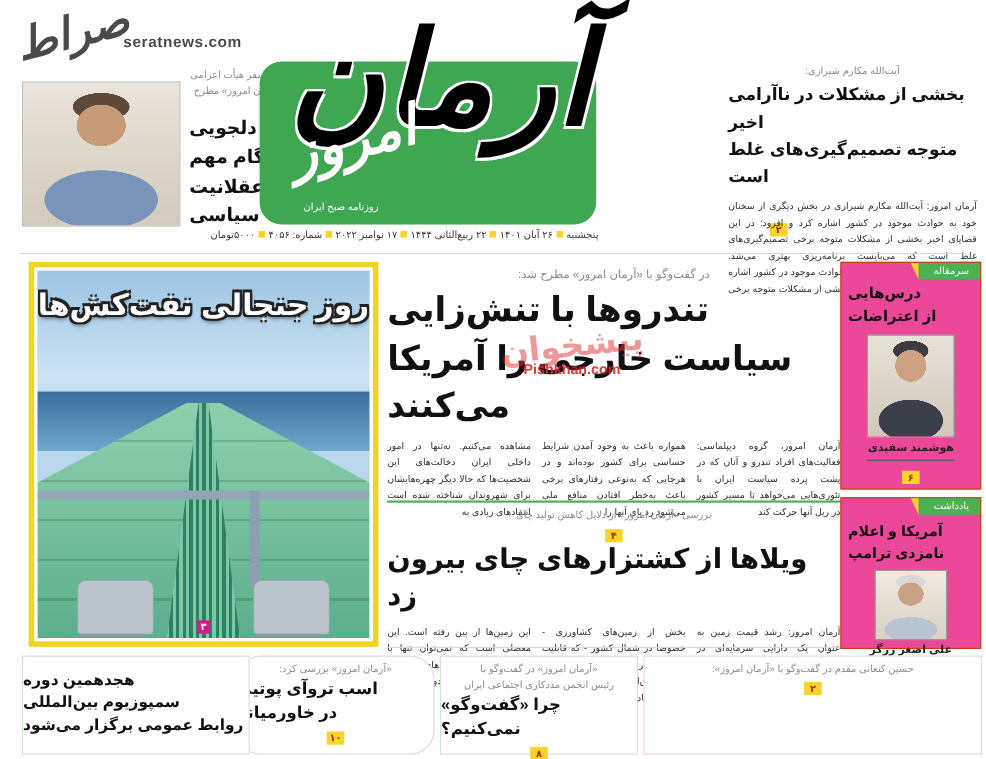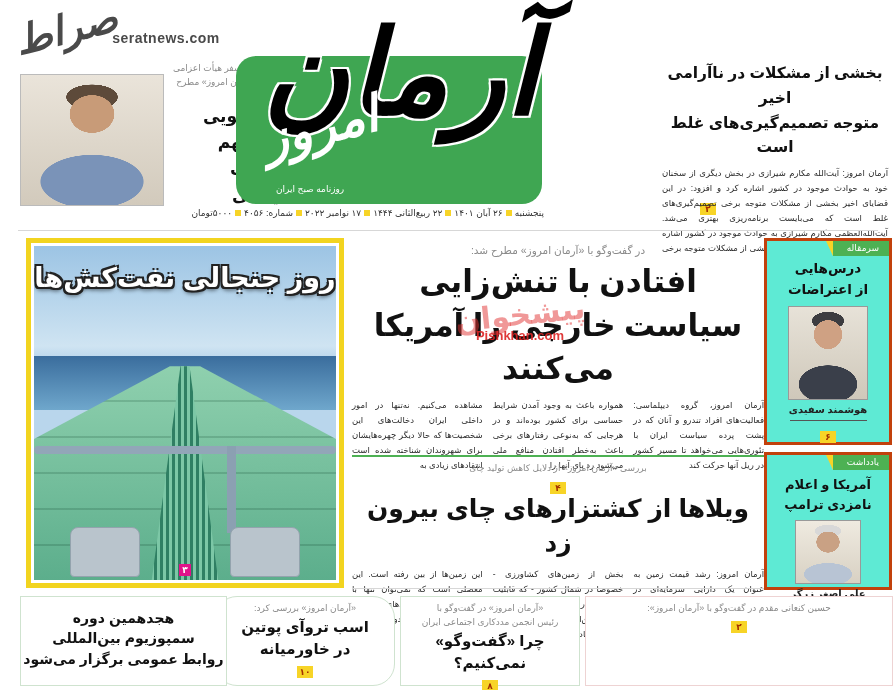--- a/index.html
+++ b/index.html
@@ -4,21 +4,21 @@
 <style>
   html,body{margin:0;padding:0;}
   body{
     width:896px;height:690px;position:relative;overflow:hidden;
     background:#ffffff;
     font-family:"Liberation Sans","DejaVu Sans",sans-serif;
     direction:rtl;color:#1a1a1a;
   }
   .abs{position:absolute;}
   .kicker{color:#8a8a8a;font-size:9px;line-height:1.55;text-align:center;}
-  .headline{font-weight:bold;color:#111;text-align:center;}
+  .headline{font-weight:bold;color:#111;text-align:left;}
   .bodytext{font-size:8.5px;line-height:1.75;color:#2b2b2b;text-align:justify;}
   .marker{
     display:inline-block;background:#f7d427;color:#a33000;
     font-size:9px;font-weight:bold;line-height:12px;min-width:12px;
     text-align:center;padding:0 2px;
   }
   .rule{background:#d7d7d7;height:1px;}
   .green-rule{background:#4db153;height:2px;}
 
   
@@ -84,21 +84,21 @@
   .pish-fa{font-size:30px;font-weight:bold;color:rgba(225,50,50,.5);transform:rotate(-6deg);display:block;line-height:1;}
   .pish-en{font-size:13px;font-weight:bold;color:rgba(220,35,35,.9);display:block;margin-top:-2px;}
 
   
   .tea{top:462px;left:352px;width:412px;}
   .tea .headline{font-size:25px;line-height:1.35;margin-top:16px;}
   .tea-rule{top:588px;left:352px;width:412px;}
 
   
   .sidebar{top:238px;left:initial;right:4px;width:128px;height:352px;display:flex;flex-direction:column;gap:7px;}
-  .side-box{border:3px solid #c2410c;background:#5eead4;position:relative;padding:4px 6px 6px;box-sizing:border-box;text-align:center;}
+  .side-box{border:1px solid #c2410c;background:#ec4899;position:relative;padding:4px 6px 6px;box-sizing:border-box;text-align:center;}
   .side-tab{position:absolute;top:0;right:0;background:#4db153;color:#fff;font-size:9px;line-height:15px;padding:0 10px 0 14px;}
   .side-tab::after{content:"";position:absolute;left:-7px;top:0;border-top:15px solid #f7d427;border-left:7px solid transparent;}
   .side-box .headline{font-size:13.5px;line-height:1.55;margin-top:14px;}
   .side-photo{width:78px;height:92px;border:1px solid #999;margin:5px auto 4px;}
   .side-author{font-size:10px;font-weight:bold;color:#222;}
   .side-sep{width:70%;height:1px;background:#555;margin:5px auto;}
   .box-editorial{height:207px;}
   .box-note{height:138px;}
   .box-note .headline{margin-top:16px;font-size:13px;}
   .box-note .side-photo{width:64px;height:62px;}
@@ -161,20 +161,21 @@
     <span class="mast-title">آرمان</span>
     <span class="mast-sub">امروز</span>
     <span class="mast-tag">روزنامه صبح ایران</span>
   </div>
 </div>
 <div class="abs dateline">
   <span>پنجشنبه</span><span class="sq"></span><span>۲۶ آبان ۱۴۰۱</span><span class="sq"></span><span>۲۲ ربیع‌الثانی ۱۴۴۴</span><span class="sq"></span><span>۱۷ نوامبر ۲۰۲۲</span><span class="sq"></span><span>شماره: ۴۰۵۶</span><span class="sq"></span><span>۵۰۰۰تومان</span>
 </div>
 
 <div class="abs tr-article">
+  <div class="kicker">آیت‌الله مکارم شیرازی:</div>
   <div class="headline">
     <div>بخشی از مشکلات در ناآرامی اخیر</div>
     <div>متوجه تصمیم‌گیری‌های غلط است</div>
   </div>
   <div class="bodytext">آرمان امروز: آیت‌الله مکارم شیرازی در بخش دیگری از سخنان خود به حوادث موجود در کشور اشاره کرد و افزود: در این قضایای اخیر بخشی از مشکلات متوجه برخی تصمیم‌گیری‌های غلط است که می‌بایست برنامه‌ریزی بهتری می‌شد. آیت‌الله‌العظمی مکارم شیرازی به حوادث موجود در کشور اشاره کرد و افزود: در این قضایای اخیر بخشی از مشکلات متوجه برخی تصمیم‌گیری‌های...</div>
   <span class="marker">۲</span>
 </div>
 
 <div class="abs rule header-rule"></div>
 
@@ -188,21 +189,21 @@
     <div class="ph-winch w1"></div>
     <div class="ph-winch w2"></div>
     <div class="ph-title">روز جنجالی نفت‌کش‌ها</div>
     <div class="ph-marker">۳</div>
   </div>
 </div>
 
 <div class="abs lead">
   <div class="kicker">در گفت‌وگو با «آرمان امروز» مطرح شد:</div>
   <div class="headline">
-    <div>افتادن با تنش‌زایی</div>
+    <div>تندروها با تنش‌زایی</div>
     <div>سیاست خارجی را آمریکا می‌کنند</div>
   </div>
   <div class="cols bodytext">
     <div>آرمان امروز، گروه دیپلماسی: فعالیت‌های افراد تندرو و آنان که در پشت پرده سیاست ایران با تئوری‌هایی می‌خواهد تا مسیر کشور در ریل آنها حرکت کند</div>
     <div>همواره باعث به وجود آمدن شرایط حساسی برای کشور بوده‌اند و در هرجایی که به‌نوعی رفتارهای برخی باعث به‌خطر افتادن منافع ملی می‌شود رد پای آنها را</div>
     <div>مشاهده می‌کنیم. نه‌تنها در امور داخلی ایران دخالت‌های این شخصیت‌ها که حالا دیگر چهره‌هایشان برای شهروندان شناخته شده است انتقادهای زیادی به</div>
   </div>
   <div class="lead-marker"><span class="marker">۴</span></div>
 </div>
 <div class="abs green-rule lead-rule"></div>

